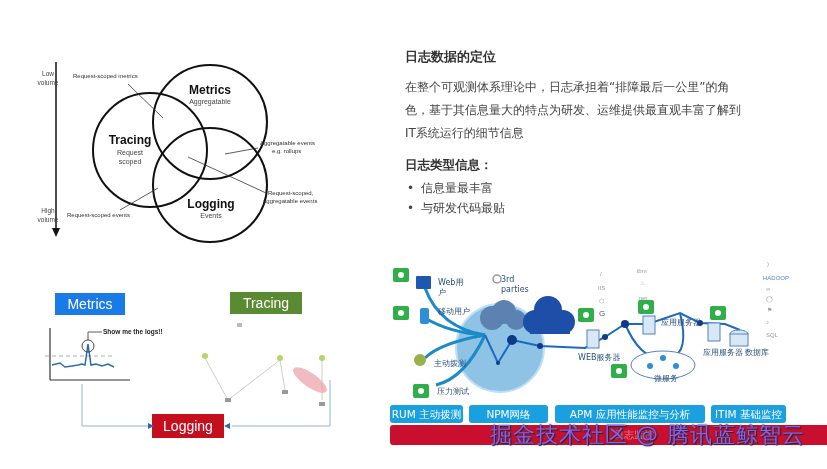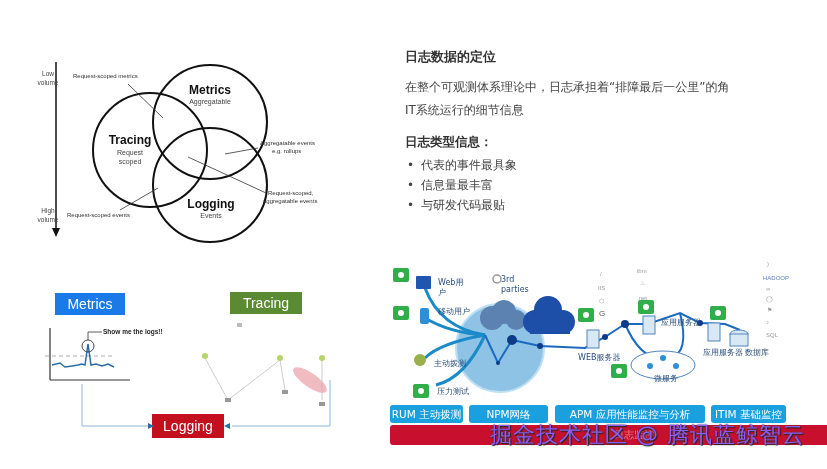--- a/index.html
+++ b/index.html
@@ -52,23 +52,23 @@
   <text x="248" y="155" font-size="6" fill="#333" font-family="Liberation Sans, sans-serif">Request-scoped,</text>
   <text x="243" y="163" font-size="6" fill="#333" font-family="Liberation Sans, sans-serif">aggregatable events</text>
   <line x1="246" y1="153" x2="168" y2="117" stroke="#333" stroke-width="0.8"></line>
   <text x="47" y="177" font-size="6" fill="#333" font-family="Liberation Sans, sans-serif">Request-scoped events</text>
   <line x1="100" y1="170" x2="138" y2="148" stroke="#333" stroke-width="0.8"></line>
 </svg>
 
 <div class="txt-panel">
   <div class="txt-title">日志数据的定位</div>
   <div class="txt-para">在整个可观测体系理论中，日志承担着“排障最后一公里”的角</div>
+  <div class="txt-para">色，基于其信息量大的特点为研发、运维提供最直观丰富了解到</div>
   <div class="txt-para">IT系统运行的细节信息</div>
   <div class="txt-sub">日志类型信息：</div>
-  <div class="bullet"><span class="dot">•</span><span>代表的事件最具象</span></div>
   <div class="bullet"><span class="dot">•</span><span>信息量最丰富</span></div>
   <div class="bullet"><span class="dot">•</span><span>与研发代码最贴</span></div>
 </div>
 
 <div class="label-box" style="left:55px;top:293px;width:70px;height:22px;line-height:22px;font-size:14px;background:#1a7ae8;">Metrics</div>
 <div class="label-box" style="left:230px;top:292px;width:72px;height:22px;line-height:22px;font-size:14px;background:#5a8a32;">Tracing</div>
 <div class="label-box" style="left:152px;top:414px;width:72px;height:24px;line-height:24px;font-size:14px;background:#c40f1e;">Logging</div>
 
 <svg class="abs" style="left:30px;top:320px;" width="320" height="120" viewBox="0 0 320 120">
 

